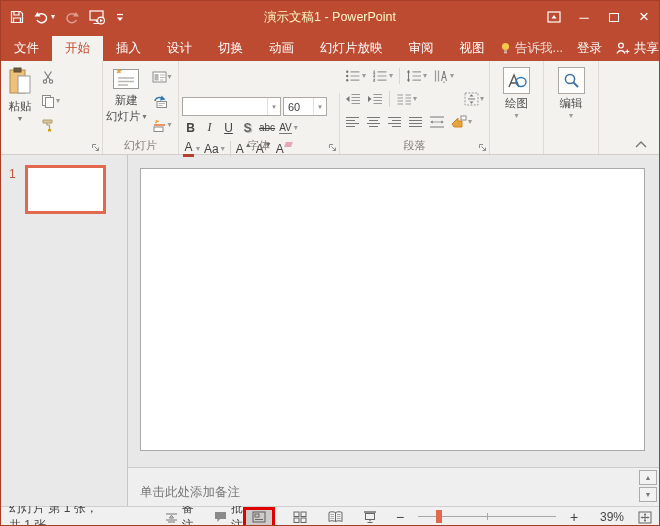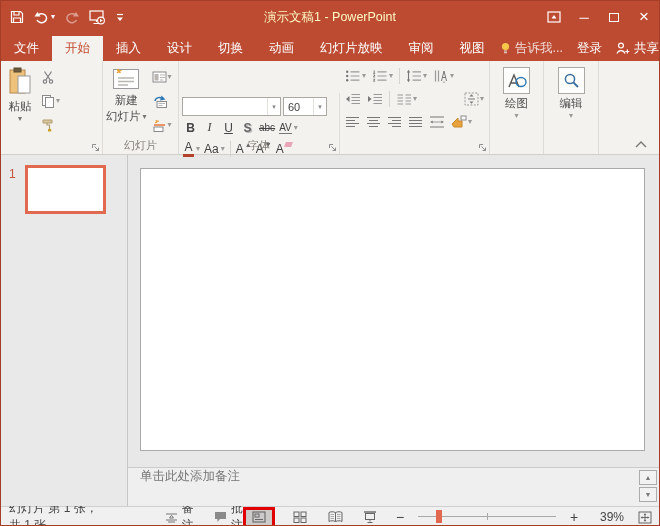--- a/index.html
+++ b/index.html
@@ -61,21 +61,21 @@
   
   .workspace{ height:351px; display:flex; background:#E8E8E8; }
   .thumbs{ width:127px; background:#E9E9E9; border-right:1px solid #C6C6C6; position:relative; }
   .slide-num{ position:absolute; left:8px; top:12px; font-size:12px; color:#C4553C; }
   .thumb{ position:absolute; left:24px; top:10px; width:81px; height:49px; background:#fff;
           border:3px solid #E0694F; }
   .editor{ flex:1; position:relative; }
   .slide-canvas{ position:absolute; left:12px; top:13px; width:505px; height:283px; background:#fff;
                  border:1px solid #A9A9A9; }
   .notes{ position:absolute; left:0; right:0; top:312px; height:39px; background:#EFEFEF;
-          border-top:1px solid #CBCBCB; padding:0 0 0 12px; font-size:12.5px; color:#767676; }
+          border-top:1px solid #CBCBCB; padding:16px 0 0 12px; font-size:12.5px; color:#767676; }
   .scrollbtns{ position:absolute; right:2px; top:315px; display:flex; flex-direction:column; gap:2px; }
   .scrollbtn{ width:18px; height:15px; background:#F2F2F2; border:1px solid #ABABAB; color:#777;
               font-size:7px; display:flex; align-items:center; justify-content:center; }
 
   
   .statusbar{ height:21px; background:#F0F0F0; border-top:1px solid #CFCFCF; display:flex; align-items:center;
               font-size:12px; color:#444; padding:0 4px 0 8px; }
   .stat-left{ display:flex; align-items:center; }
   .stat-item{ display:flex; align-items:center; gap:4px; background:none; border:none; color:#444; font-size:12px; }
   .stat-right{ margin-left:auto; display:flex; align-items:center; gap:11px; }
@@ -476,20 +476,21 @@
         <button class="sbtn">
           <span>
             <svg width="16" height="13" viewBox="0 0 16 13">
                 <path d="M1 9 L7 3 v3 h4 v6 h-8 z" fill="#E8A33D" stroke="#C8862A"></path>
                 <rect x="10" y="1" width="5" height="4" fill="#fff" stroke="#8a8a8a"></rect>
               </svg>
           </span>
           <span class="caret" style="color:#9a9a9a;">▾</span>
         </button>
       </div>
+      <div class="group-label">段落</div>
       <button class="launcher" style="background:none;border:none;">
         <svg width="9" height="9" viewBox="0 0 9 9">
             <path d="M1.5 1.5 H5 M1.5 1.5 V5 M3.5 3.5 L7.5 7.5 M7.5 4.6 V7.5 H4.6" fill="none" stroke="#8d8d8d"></path>
           </svg>
       </button>
     </div>
 
     <div class="group" style="width:54px; justify-content:center;">
       <button class="bigbtn">
         <span class="boxicon">

